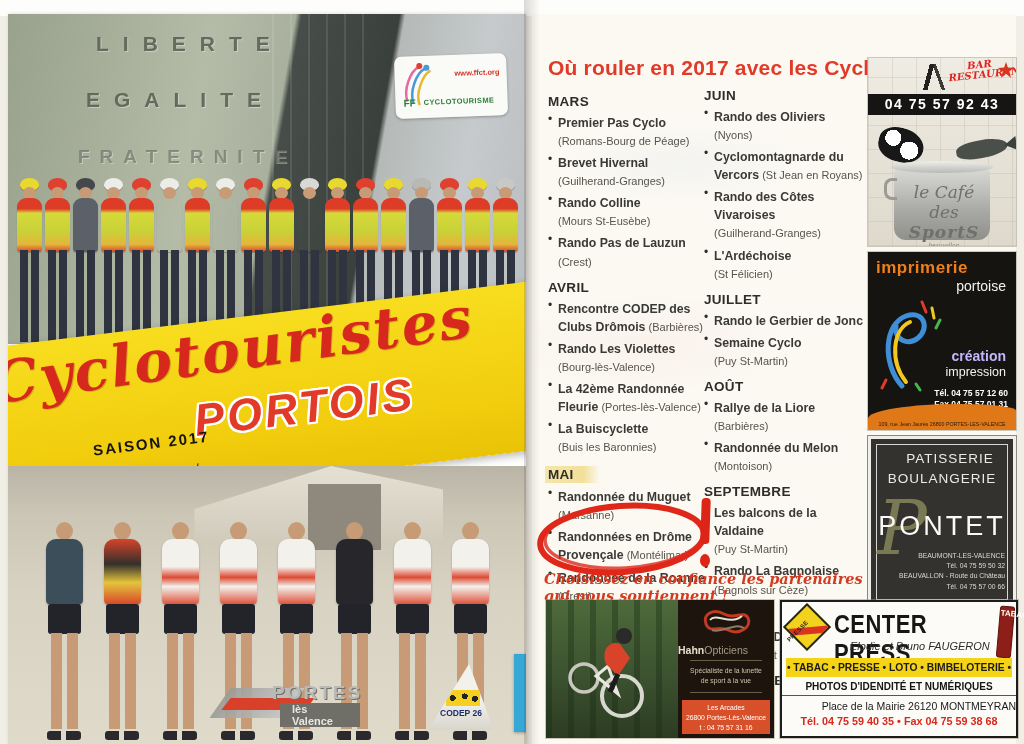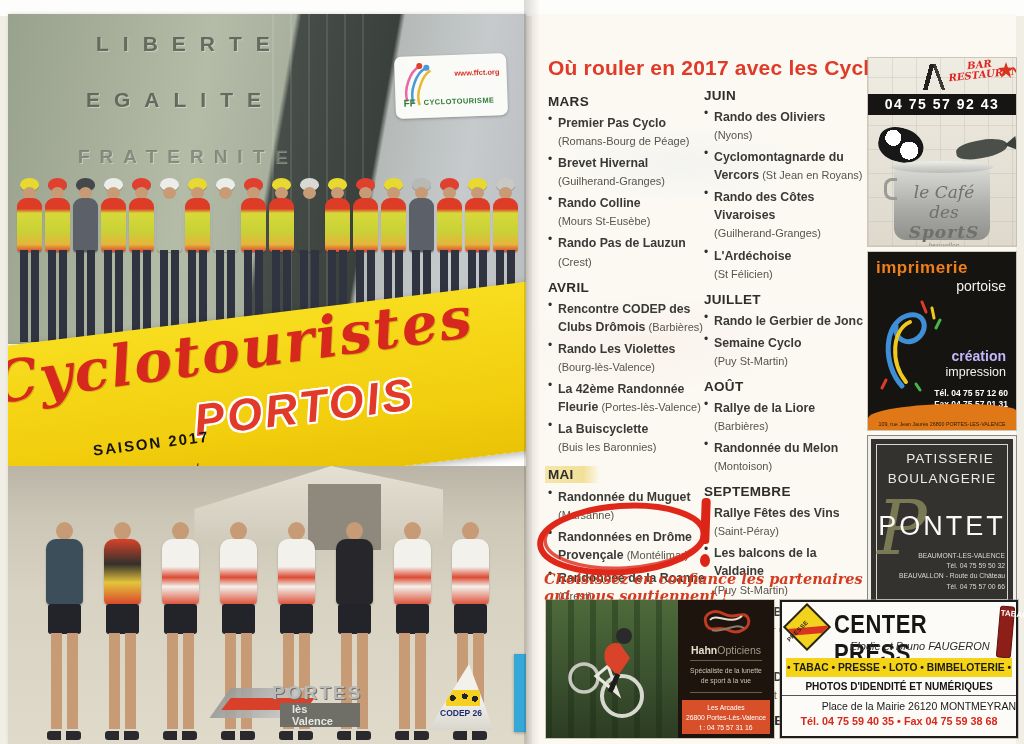--- a/index.html
+++ b/index.html
@@ -136,21 +136,21 @@
   .pontet-name{position:absolute;left:0;top:72px;width:100%;text-align:center;font-size:27px;letter-spacing:3px;color:#fbfaf7;font-weight:normal;}
   .pontet-sm{position:absolute;right:8px;top:112px;text-align:right;font-size:6.8px;line-height:1.5;color:#dcdbd4;}
 
   
   .ad-hahn{left:14px;top:586px;width:228px;height:138px;background:#20180f;display:flex;}
   .hahn-photo{position:relative;width:132px;height:100%;overflow:hidden;background:
      repeating-linear-gradient(90deg,rgba(20,40,15,.35) 0 6px,rgba(0,0,0,0) 6px 22px),
      linear-gradient(180deg,#4e6a3a 0%,#3c5230 55%,#2c3c22 100%);}
   .hahn-panel{position:relative;flex:1;background:#1d140d;}
   .hahn-logo{position:absolute;left:22px;top:6px;width:52px;height:34px;}
-  .hahn-brand{position:absolute;left:0;top:44px;width:100%;text-align:center;font-size:10.5px;color:#e8decb;}
+  .hahn-brand{position:absolute;left:0;top:44px;width:100%;font-size:10.5px;color:#e8decb;}
   .hahn-brand b{font-weight:bold;} .hahn-brand span{color:#a79a85;}
   .hahn-rule{position:absolute;left:12px;right:12px;height:1px;background:#6b5c48;}
   .hahn-tag{position:absolute;left:0;top:66px;width:100%;text-align:center;font-size:6.8px;color:#cfc4ae;line-height:1.5;}
   .hahn-foot{position:absolute;left:4px;right:4px;bottom:4px;height:34px;background:#d8502a;color:#fff;font-size:6.8px;text-align:center;line-height:1.5;padding-top:3px;}
   .biker{position:absolute;left:14px;top:14px;width:100px;height:110px;}
   .ad-cp{left:248px;top:586px;width:238px;height:138px;background:#fcfbf7;border:2px solid #1c1c1c;}
   .cp-diamond{position:absolute;left:8px;top:8px;width:34px;height:34px;background:#f2d21c;border:2px solid #26241e;transform:rotate(45deg);overflow:hidden;}
   .cp-diamond::before{content:"";position:absolute;left:14px;top:-4px;width:7px;height:44px;background:#d83420;transform:rotate(40deg);}
   .cp-presse{position:absolute;left:2px;top:26px;font-size:6px;font-weight:bold;color:#23211c;transform:rotate(-45deg);letter-spacing:.5px;}
   .cp-name{position:absolute;left:52px;top:8px;font-size:25px;font-weight:bold;color:#161616;transform:scaleX(.88);transform-origin:left;letter-spacing:.5px;}
@@ -484,24 +484,20 @@
           </div>
           <div class="event" data-name="event-item">
             <span class="bullet" data-name="bullet-icon">•</span>
             <span class="etext" data-name="event-text"><span class="ename" data-name="event-name">Randonnée du Melon</span><br><span class="eplace" data-name="event-place">(Montoison)</span></span>
           </div>
         </div>
         <div class="month" data-name="month-block">
           <div class="month-name" data-name="month-header">SEPTEMBRE</div>
           <div class="event" data-name="event-item">
             <span class="bullet" data-name="bullet-icon">•</span>
-            <span class="etext" data-name="event-text"><span class="ename" data-name="event-name">Rallye Fêtes des Vins</span><br><span class="eplace" data-name="event-place">(Saint-Péray)</span></span>
-          </div>
-          <div class="event" data-name="event-item">
-            <span class="bullet" data-name="bullet-icon">•</span>
             <span class="etext" data-name="event-text"><span class="ename" data-name="event-name">Les balcons de la Valdaine</span><br><span class="eplace" data-name="event-place">(Puy St-Martin)</span></span>
           </div>
           <div class="event" data-name="event-item">
             <span class="bullet" data-name="bullet-icon">•</span>
             <span class="etext" data-name="event-text"><span class="ename" data-name="event-name">Rando La Bagnolaise</span><br><span class="eplace" data-name="event-place">(Bagnols sur Cèze)</span></span>
           </div>
         </div>
         <div class="month" data-name="month-block">
           <div class="month-name" data-name="month-header">OCTOBRE</div>
           <div class="event" data-name="event-item">

